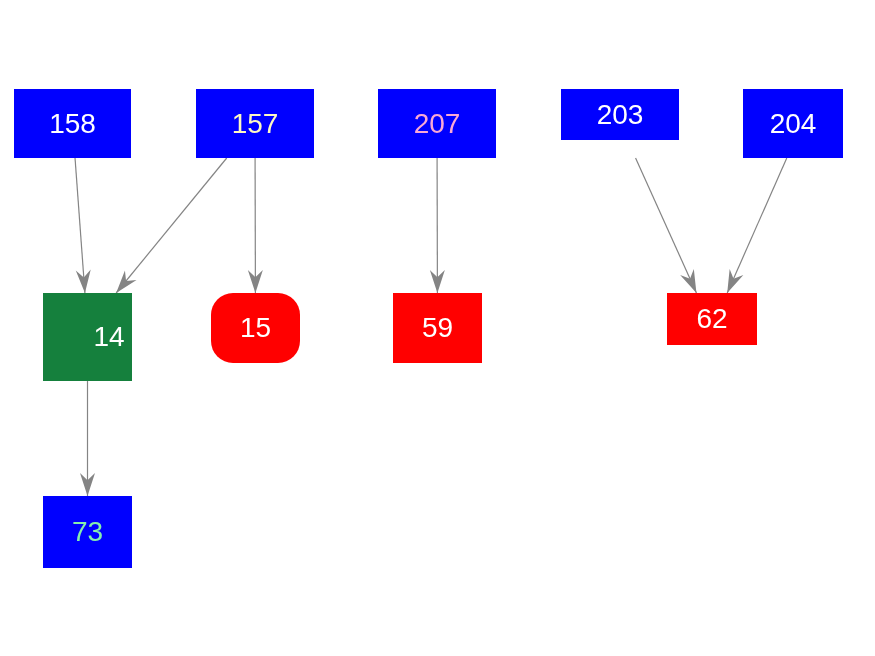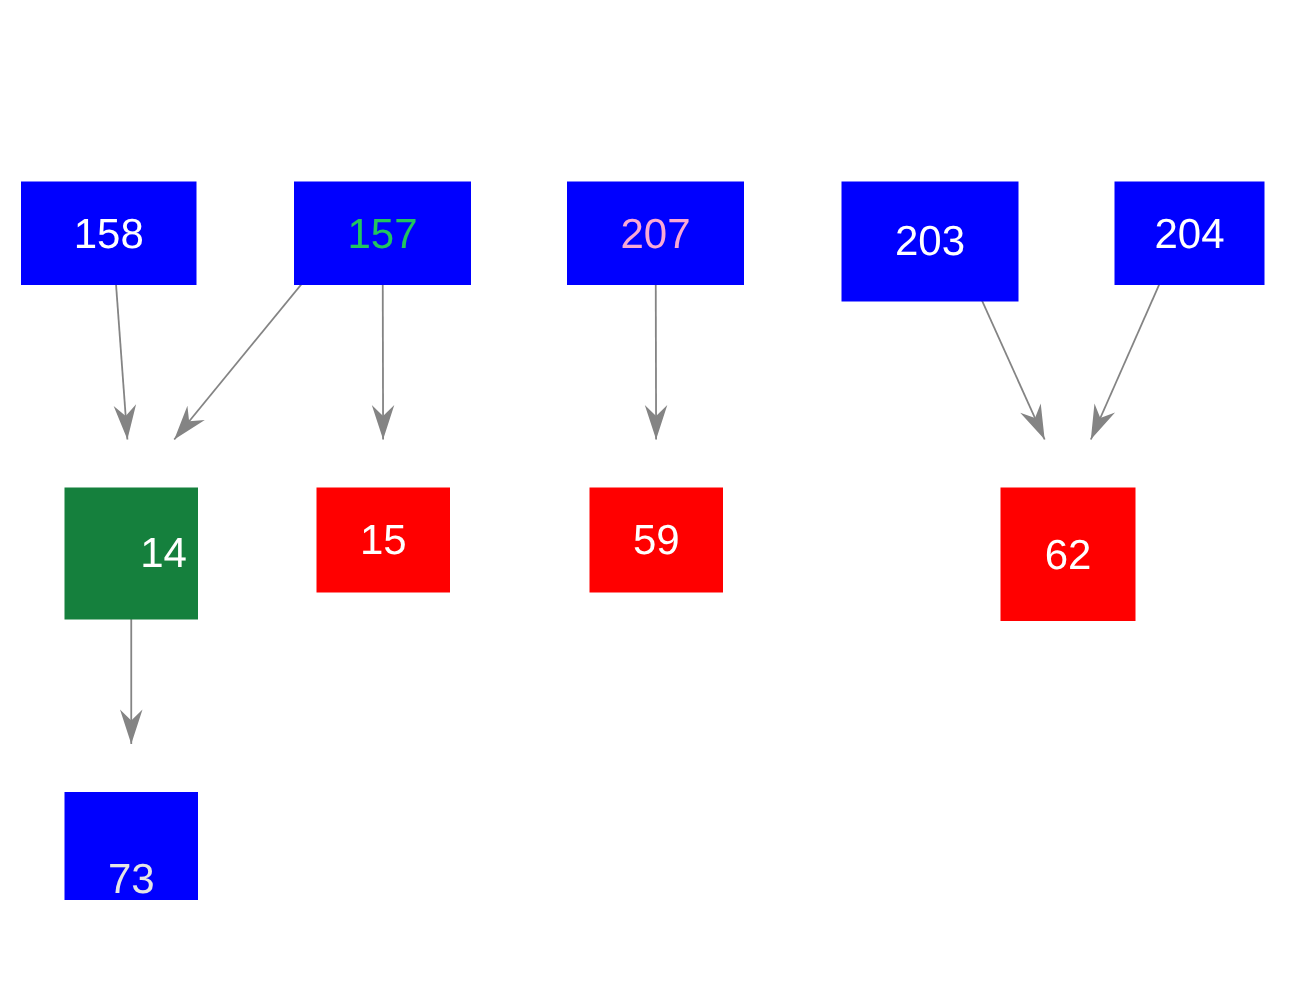--- a/index.html
+++ b/index.html
@@ -26,21 +26,20 @@
   .node {
     position: absolute;
     display: flex;
     align-items: center;
     justify-content: center;
     color: #ffffff;
     font-size: 28px;
     line-height: 1;
     box-sizing: border-box;
     user-select: none;
-    margin-top: 32px;
   }
 </style>
 </head>
 <body>
 
 <div class="canvas">
   <svg class="edge-layer" width="875" height="656" viewBox="0 0 875 656" xmlns="http://www.w3.org/2000/svg">
       <line x1="75.03056234718827" y1="158" x2="84.93276283618582" y2="293" stroke="#848484" stroke-width="1.2"></line>
       <polygon points="84.93276283618582,293 75.77033590935491,270.61027171199964 83.78864820835639,277.4019039072588 90.73014673998901,269.5129750740558" fill="#848484"></polygon>
       <line x1="226.74205378973105" y1="158" x2="116.16748166259168" y2="293" stroke="#848484" stroke-width="1.2"></line>
@@ -53,41 +52,41 @@
       <polygon points="696.4411764705883,293 680.1487974724638,275.1168127398534 690.0114512119976,278.74278312225556 693.8225988257992,268.9501964432512" fill="#848484"></polygon>
       <line x1="786.7794117647059" y1="158" x2="727.2205882352941" y2="293" stroke="#848484" stroke-width="1.2"></line>
       <polygon points="727.2205882352941,293 729.6424294747519,268.9295890145004 733.5335210661474,278.69068558339933 743.366196498346,274.9841921131448" fill="#848484"></polygon>
       <line x1="87.5" y1="363" x2="87.5" y2="496" stroke="#848484" stroke-width="1.2"></line>
       <polygon points="87.5,496 80,473 87.5,480.36 95,473" fill="#848484"></polygon>
     </svg>
   <div>
       <div class="node" style="left: 14px; top: 89px; width: 117px; height: 69px; background: rgb(0, 0, 255); color: rgb(255, 255, 255);">
         <span>158</span>
       </div>
-      <div class="node" style="left: 196px; top: 89px; width: 118px; height: 69px; background: rgb(0, 0, 255); color: #22c55e;">
+      <div class="node" style="left: 196px; top: 89px; width: 118px; height: 69px; background: rgb(0, 0, 255); color: #fef9c3;">
         <span>157</span>
       </div>
       <div class="node" style="left: 378px; top: 89px; width: 118px; height: 69px; background: rgb(0, 0, 255); color: #f9a8d4;">
         <span>207</span>
       </div>
-      <div class="node" style="left: 561px; top: 89px; width: 118px; height: 80px; background: rgb(0, 0, 255); color: rgb(255, 255, 255);">
+      <div class="node" style="left: 561px; top: 89px; width: 118px; height: 51px; background: rgb(0, 0, 255); color: rgb(255, 255, 255);">
         <span>203</span>
       </div>
       <div class="node" style="left: 743px; top: 89px; width: 100px; height: 69px; background: rgb(0, 0, 255); color: rgb(255, 255, 255);">
         <span>204</span>
       </div>
       <div class="node" style="left: 43px; top: 293px; width: 89px; height: 88px; background: #15803d; color: rgb(255, 255, 255); padding-left: 43px;">
         <span>14</span>
       </div>
-      <div class="node" style="left: 211px; top: 293px; width: 89px; height: 70px; background: rgb(255, 0, 0); color: rgb(255, 255, 255);">
+      <div class="node" style="left: 211px; top: 293px; width: 89px; height: 70px; background: rgb(255, 0, 0); color: rgb(255, 255, 255); border-radius: 22px;">
         <span>15</span>
       </div>
       <div class="node" style="left: 393px; top: 293px; width: 89px; height: 70px; background: rgb(255, 0, 0); color: rgb(255, 255, 255); justify-content: center;">
         <span>59</span>
       </div>
-      <div class="node" style="left: 667px; top: 293px; width: 90px; height: 89px; background: rgb(255, 0, 0); color: rgb(255, 255, 255);">
+      <div class="node" style="left: 667px; top: 293px; width: 90px; height: 52px; background: rgb(255, 0, 0); color: rgb(255, 255, 255);">
         <span>62</span>
       </div>
-      <div class="node" style="left: 43px; top: 496px; width: 89px; height: 72px; background: rgb(0, 0, 255); color: #e5e5e5; align-items: flex-end;">
+      <div class="node" style="left: 43px; top: 496px; width: 89px; height: 72px; background: rgb(0, 0, 255); color: #86efac;">
         <span>73</span>
       </div>
     </div>
 </div>
 
 </body></html>

